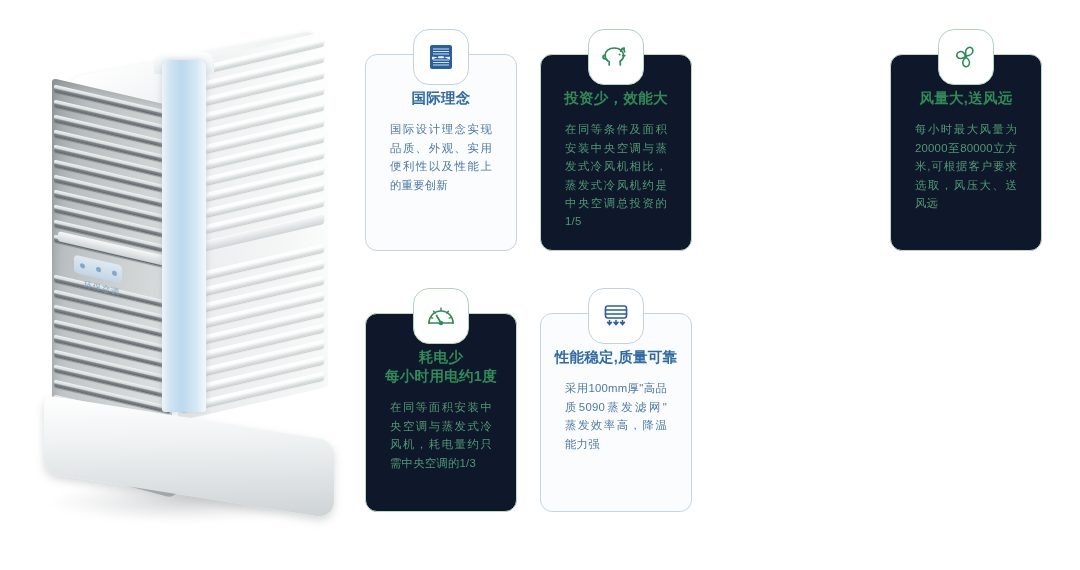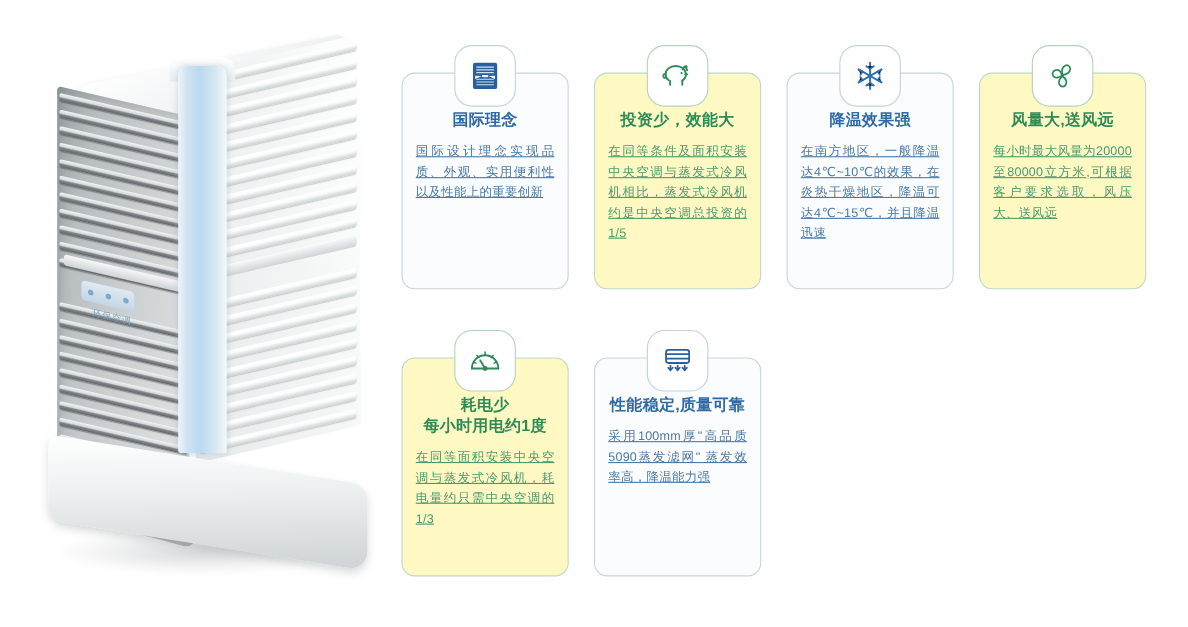--- a/index.html
+++ b/index.html
@@ -109,32 +109,32 @@
   }
   .brand{
     position:absolute;left:56px;top:255px;width:54px;height:13px;
     transform:skewY(13deg);
     color:#79a6c6;font-size:8px;letter-spacing:1px;
     font-family:"Liberation Sans",sans-serif;
   }
 
   
   .grid{
-    position:absolute;left:358px;top:12px;width:722px;height:409px;
+    position:absolute;left:358px;top:0;width:722px;height:409px;
   }
   .card{
     position:absolute;
     width:152px;
     background:#fcfdfd;
     border:1px solid #c9d4dd;
     border-radius:12px;
     box-sizing:border-box;
     padding:34px 12px 12px 12px;
   }
-  .card.green{border-color:#bcd9c6;background:#fef9c3;}
+  .card.green{border-color:#bcd9c6;background:#0f172a;}
   .card.blue{border-color:#c6d4e0;background:#fbfcfe;}
 
   .icon-badge{
     position:absolute;
     left:50%;transform:translateX(-50%);
     top:-26px;
     width:54px;height:54px;
     background:#ffffff;
     border:1.4px solid #c3d2dd;
     border-radius:16px;
@@ -151,22 +151,21 @@
     letter-spacing:.3px;
   }
   .blue .card-title{color:#2f6aa5;}
   .green .card-title{color:#2e8b57;}
 
   .card-body{
     font-size:11.4px;
     line-height:1.62;
     letter-spacing:.2px;
     text-align:justify;
-    margin:0;
-    text-decoration:underline;
+    margin:12px;
   }
   .blue .card-body{color:#4a7aa8;}
   .green .card-body{color:#4d9a72;}
 
   
   .r1{top:54px;height:197px;}
   .r2{top:313px;height:199px;}
   .c1{left:7px;}
   .c2{left:182px;}
   .c3{left:357px;}
@@ -280,39 +279,20 @@
           <path d="M20.3 19.1V23M9.2 19.6V23"></path>
           <path d="M20.6 9.3c.6-2 2.2-3.2 3.6-3.1-.5 1.4-.2 2.7.5 3.6"></path>
           <circle cx="19.6" cy="12.4" r="1" fill="#2e8b57" stroke="none"></circle>
           <path d="M22.8 13.6h2"></path>
         </svg>
       </div>
       <div class="card-title">投资少，效能大</div>
       <div class="card-body">在同等条件及面积安装中央空调与蒸发式冷风机相比，蒸发式冷风机约是中央空调总投资的1/5</div>
     </div>
 
-    <div class="card blue r1 c3">
-      <div class="icon-badge">
-        <svg width="30" height="30" viewBox="0 0 30 30" stroke="#2a6fb0" stroke-width="1.8" stroke-linecap="round">
-          <line x1="15" y1="3" x2="15" y2="27"></line>
-          <line x1="4.6" y1="9" x2="25.4" y2="21"></line>
-          <line x1="4.6" y1="21" x2="25.4" y2="9"></line>
-          <g stroke-width="1.6">
-            <path d="M11.6 6.2 L15 8.6 L18.4 6.2"></path>
-            <path d="M11.6 23.8 L15 21.4 L18.4 23.8"></path>
-            <path d="M6.2 14 L8.2 11.2 L5 9.9"></path>
-            <path d="M23.8 16 L21.8 18.8 L25 20.1"></path>
-            <path d="M5 20.1 L8.2 18.8 L6.2 16"></path>
-            <path d="M25 9.9 L21.8 11.2 L23.8 14"></path>
-          </g>
-        </svg>
-      </div>
-      <div class="card-title">降温效果强</div>
-      <div class="card-body">在南方地区，一般降温达4℃~10℃的效果，在炎热干燥地区，降温可达4℃~15℃，并且降温迅速</div>
-    </div>
 
     <div class="card green r1 c4">
       <div class="icon-badge">
         <svg width="32" height="32" viewBox="0 0 32 32" fill="none" stroke="#2e8b57" stroke-width="1.6">
           <path d="M16 15c-1-3.5-.3-7 2.3-8.3 2.4-1.2 4.6.6 4.6 3.1 0 2.8-3 5-6.9 5.2z"></path>
           <path d="M16 16.4c3 2 4.3 5.3 2.8 7.7-1.4 2.3-4.2 2-5.5-.1-1.4-2.4-.2-5.8 2.7-7.6z"></path>
           <path d="M15.3 15.7c-2.8 2.2-6.3 2.6-7.9.3-1.5-2.2-.1-4.7 2.3-5.3 2.7-.7 5.4 1.6 5.6 5z"></path>
           <circle cx="15.9" cy="15.6" r="1.25" fill="#2e8b57" stroke="none"></circle>
         </svg>
       </div>

